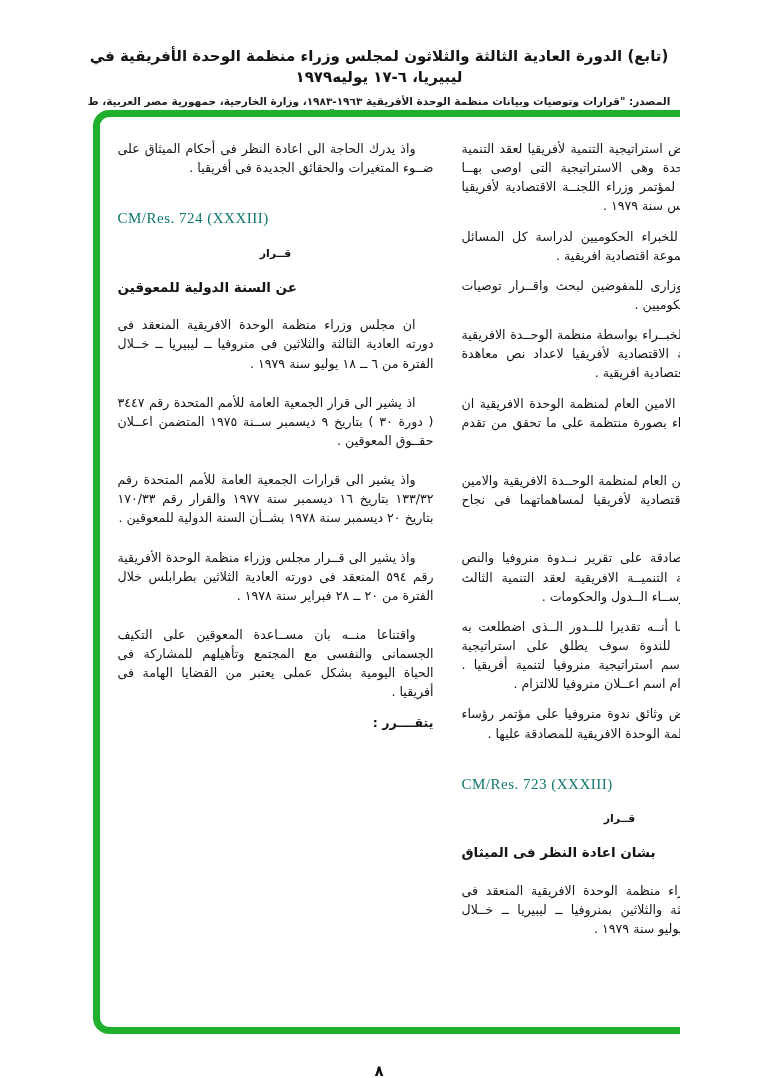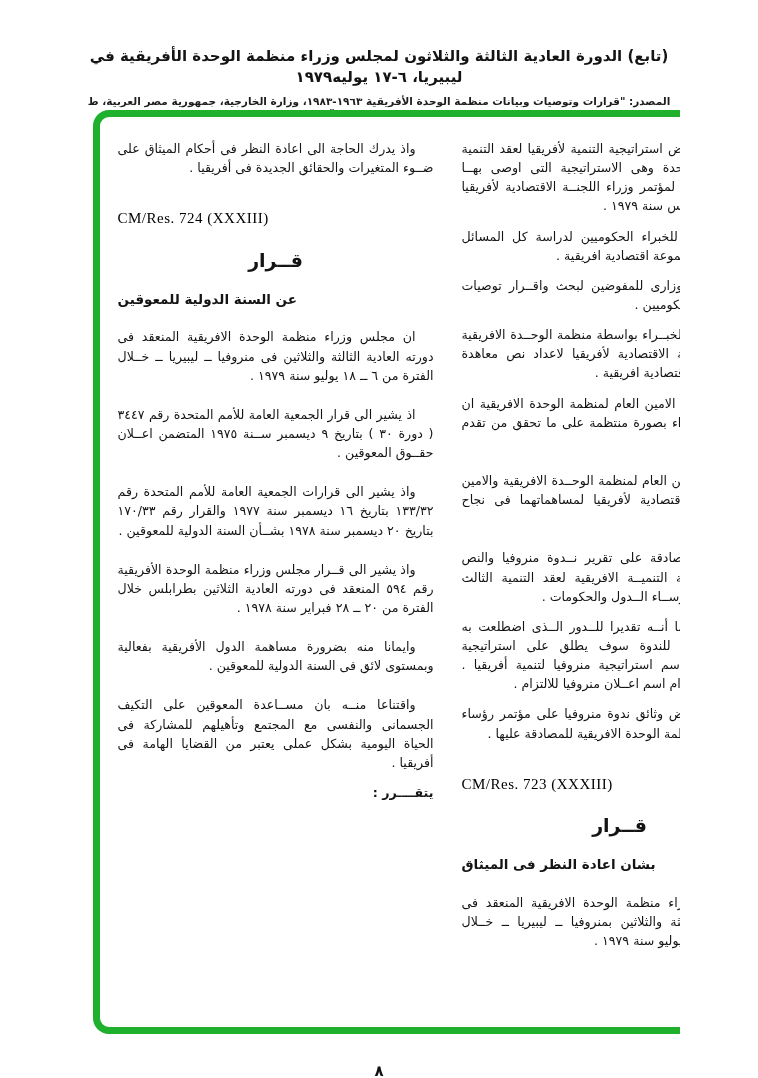--- a/index.html
+++ b/index.html
@@ -61,26 +61,26 @@
     text-align:justify;
     text-indent:18px;
   }
   .res-label{
     direction:ltr;
     text-align:left;
     font-family:"Liberation Serif","DejaVu Serif",serif;
     font-size:15px;
     letter-spacing:.5px;
     margin:30px 0 4px 0;
-    color:#000000;
+    color:#0f766e;
   }
   .res-title{
     text-align:center;
     font-weight:bold;
-    font-size:19px;
+    font-size:11px;
     letter-spacing:2px;
     margin:16px 0 14px 0;
   }
   .res-subtitle{
     text-align:left;
     font-weight:bold;
     font-size:13.5px;
     margin:0 0 18px 0;
   }
   .decision{
@@ -132,21 +132,20 @@
 
       <section class="col">
         <p class="para">واذ يدرك الحاجة الى اعادة النظر فى أحكام الميثاق على ضــوء المتغيرات والحقائق الجديدة فى أفريقيا .</p>
         <div class="res-label">CM/Res. 724 (XXXIII)</div>
         <div class="res-title">قــرار</div>
         <div class="res-subtitle">عن السنة الدولية للمعوقين</div>
         <p class="para">ان مجلس وزراء منظمة الوحدة الافريقية المنعقد فى دورته العادية الثالثة والثلاثين فى منروفيا ــ ليبيريا ــ خــلال الفترة من ٦ ــ ١٨ يوليو سنة ١٩٧٩ .</p>
         <p class="para gap-before">اذ يشير الى قرار الجمعية العامة للأمم المتحدة رقم ٣٤٤٧ ( دورة ٣٠ ) بتاريخ ٩ ديسمبر ســنة ١٩٧٥ المتضمن اعــلان حقــوق المعوقين .</p>
         <p class="para gap-before">واذ يشير الى قرارات الجمعية العامة للأمم المتحدة رقم ١٣٣/٣٢ بتاريخ ١٦ ديسمبر سنة ١٩٧٧ والقرار رقم ١٧٠/٣٣ بتاريخ ٢٠ ديسمبر سنة ١٩٧٨ بشــأن السنة الدولية للمعوقين .</p>
         <p class="para gap-before">واذ يشير الى قــرار مجلس وزراء منظمة الوحدة الأفريقية رقم ٥٩٤ المنعقد فى دورته العادية الثلاثين بطرابلس خلال الفترة من ٢٠ ــ ٢٨ فبراير سنة ١٩٧٨ .</p>
-        <p class="para gap-before">وايمانا منه بضرورة مساهمة الدول الأفريقية بفعالية وبمستوى لائق فى السنة الدولية للمعوقين .</p>
         <p class="para gap-before">واقتناعا منــه بان مســاعدة المعوقين على التكيف الجسمانى والنفسى مع المجتمع وتأهيلهم للمشاركة فى الحياة اليومية بشكل عملى يعتبر من القضايا الهامة فى أفريقيا .</p>
         <p class="decision">يتقــــرر :</p>
 
       </section>
 
     </div>
   </div>
 
   <div class="pageno">٨</div>
 

